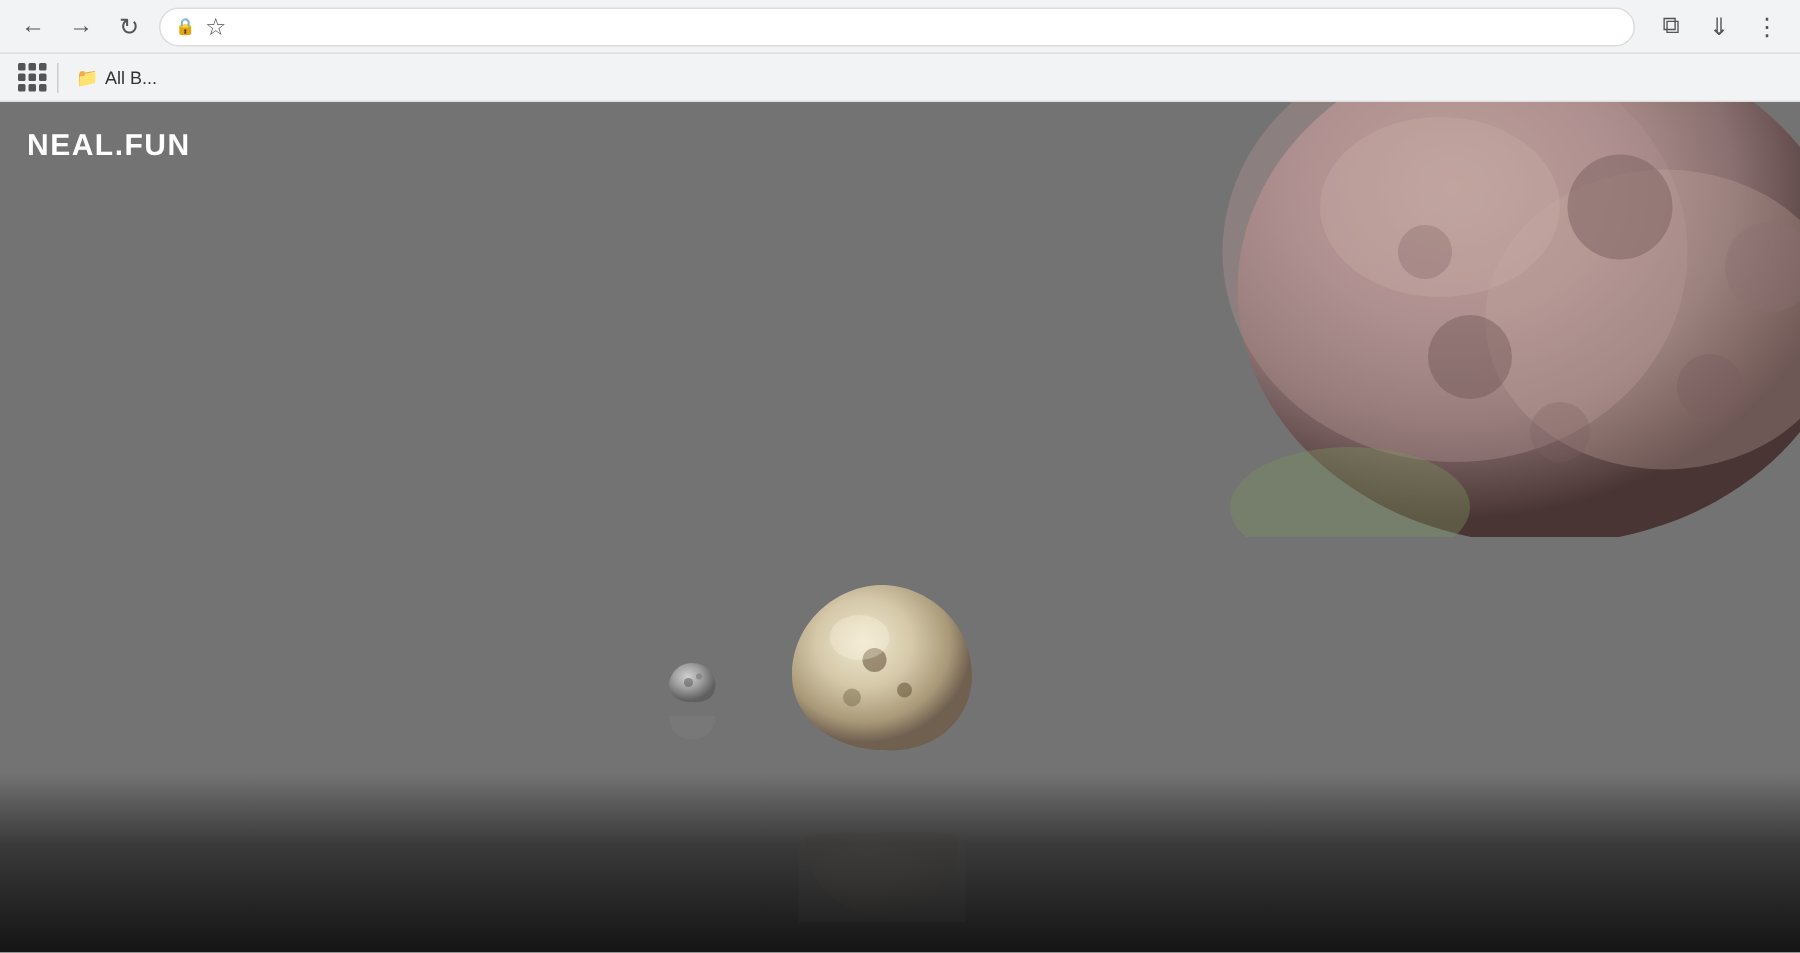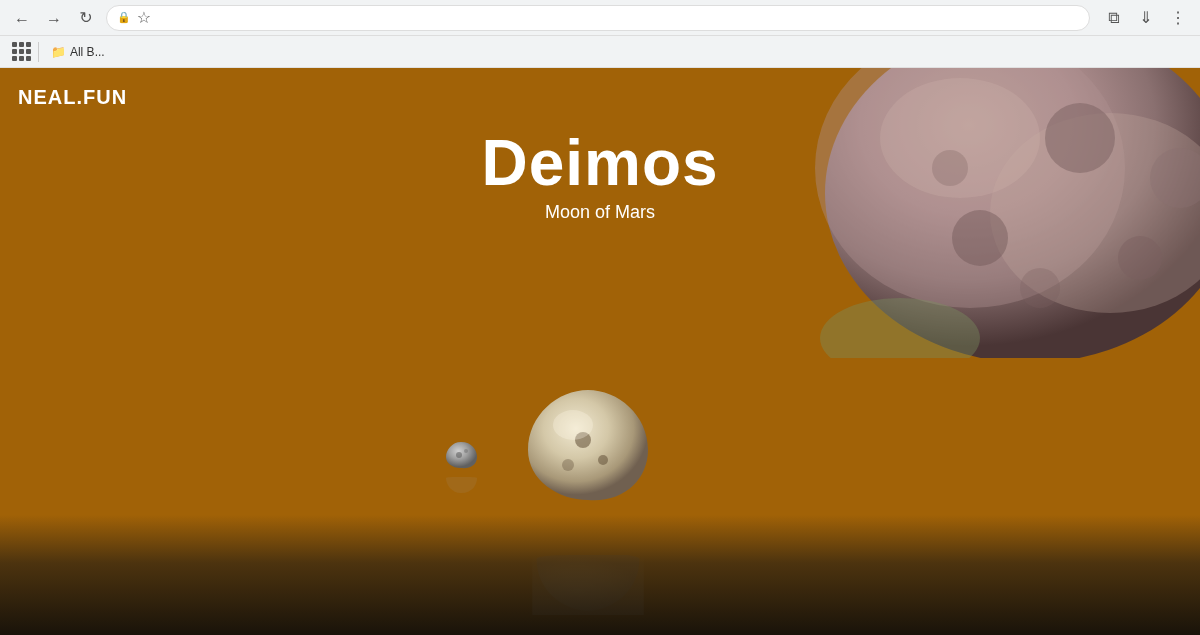--- a/index.html
+++ b/index.html
@@ -132,21 +132,21 @@
     .divider-v {
       width: 1px;
       height: 20px;
       background: #ccc;
     }
 
     
     .website {
       width: 100%;
       height: calc(635px - 36px - 32px);
-      background: #a16207;
+      background: #737373;
       position: relative;
       overflow: hidden;
     }
 
     
     .site-logo {
       position: absolute;
       top: 18px;
       left: 18px;
       color: #fff;
@@ -280,24 +280,20 @@
       <span>📁</span>
       <span>All B...</span>
     </div>
   </div>
 </div>
 
 <div class="website">
 
   <div class="site-logo">NEAL.FUN</div>
 
-  <div class="title-area">
-    <div class="deimos-title">Deimos</div>
-    <div class="deimos-subtitle">Moon of Mars</div>
-  </div>
 
   <div class="moon-large">
     <svg viewBox="0 0 420 320" xmlns="http://www.w3.org/2000/svg" width="420" height="320">
       <defs>
         <radialGradient id="moonGradLarge" cx="35%" cy="30%" r="65%">
           <stop offset="0%" stop-color="#c4a8a0"></stop>
           <stop offset="40%" stop-color="#b09090"></stop>
           <stop offset="70%" stop-color="#8a7070"></stop>
           <stop offset="100%" stop-color="#4a3535"></stop>
         </radialGradient>

